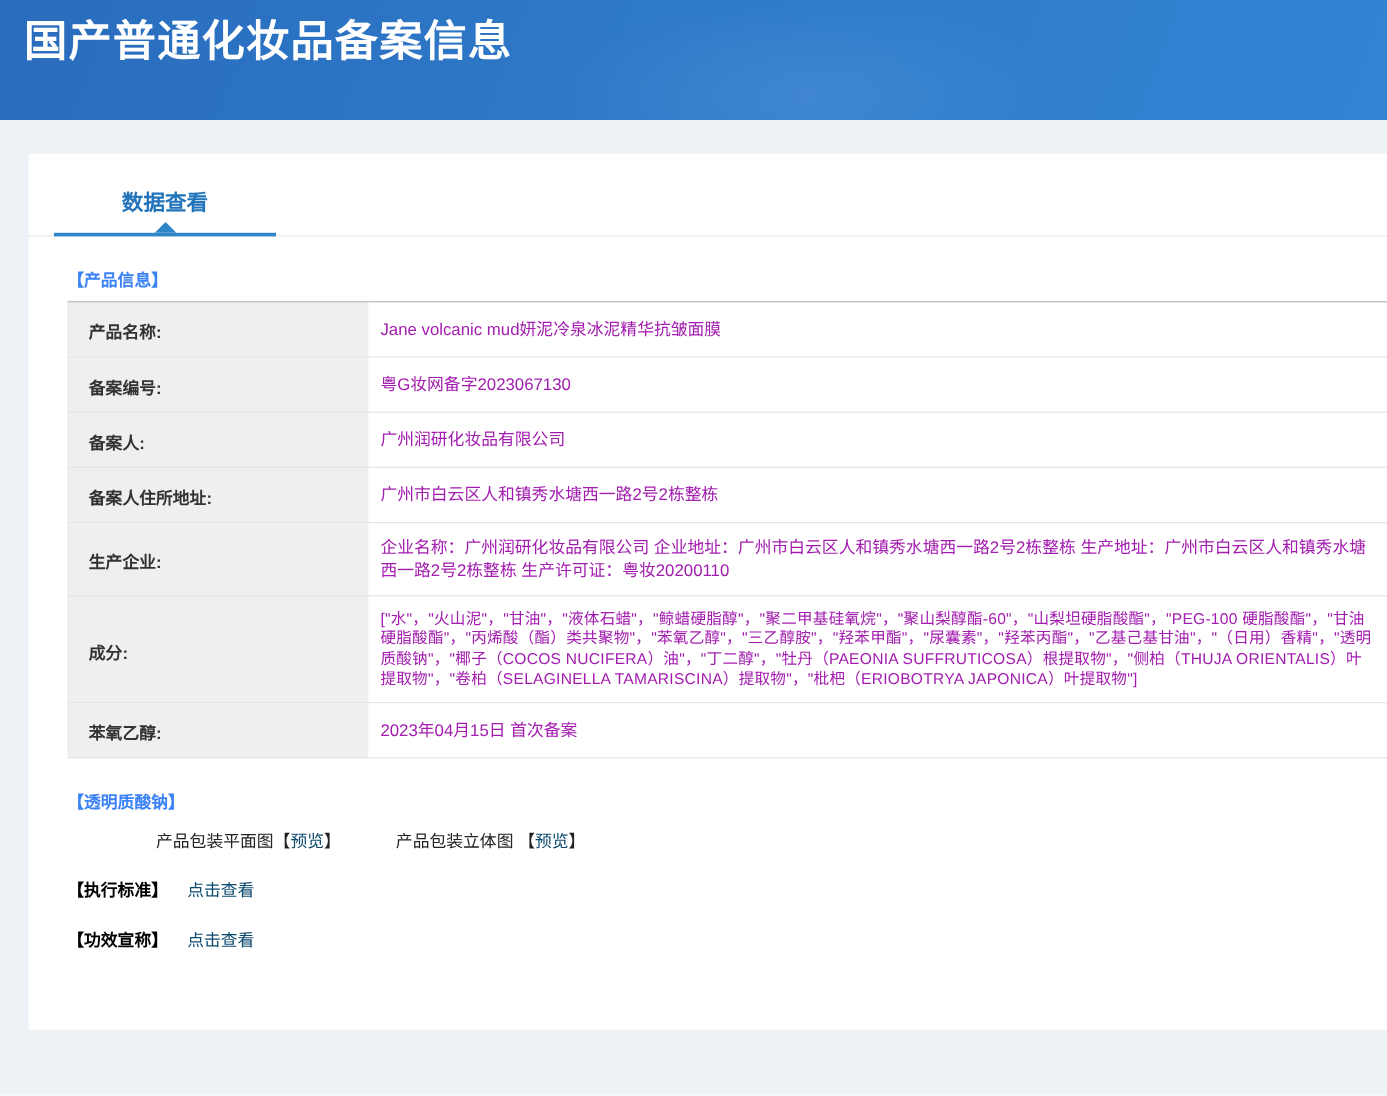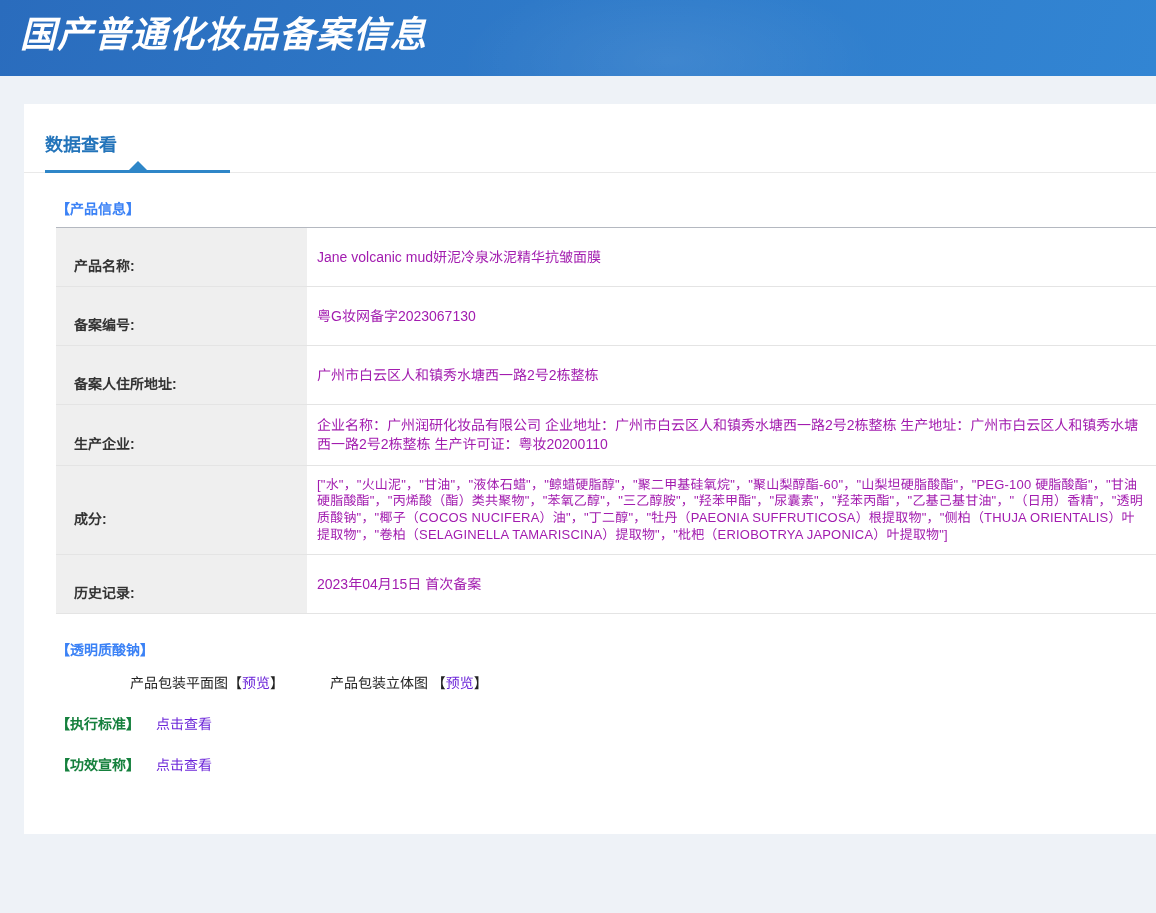--- a/index.html
+++ b/index.html
@@ -5,25 +5,24 @@
   * { margin: 0; padding: 0; box-sizing: border-box; }
   html, body { width: 1156px; height: 913px; overflow: hidden; }
   body {
     font-family: "Liberation Sans", "DejaVu Sans", sans-serif;
     background: #eef2f7;
     color: #333;
   }
 
   
   .banner {
-    height: 76px;
+    height: 100px;
     background: linear-gradient(110deg, #2a6cbd 0%, #2e79c8 45%, #3285d3 100%);
     position: relative;
     overflow: hidden;
-    font-style: italic;
   }
   .banner::after {
     content: "";
     position: absolute; inset: 0;
     background: radial-gradient(ellipse 300px 120px at 58% 80%, rgba(255,255,255,0.08), transparent 70%);
   }
   .banner h1 {
     position: relative;
     z-index: 1;
     color: #ffffff;
@@ -45,21 +44,21 @@
   
   .tabbar {
     padding-top: 26px;
     border-bottom: 1px solid #e9e9e9;
     position: relative;
   }
   .tab {
     display: inline-block;
     margin-left: 21px;
     width: 185px;
-    text-align: left;
+    text-align: center;
     color: #2374ba;
     font-size: 18px;
     font-weight: bold;
     padding-bottom: 14px;
     border-bottom: 3px solid #2e86c8;
     margin-bottom: -1px;
     position: relative;
     cursor: pointer;
   }
   .tab-arrow {
@@ -90,21 +89,21 @@
     table-layout: fixed;
   }
   table.info tr { border-bottom: 1px solid #e4e4e4; }
   table.info td { vertical-align: middle; }
   td.lbl {
     width: 251px;
     background: #efefef;
     font-weight: bold;
     font-size: 14px;
     color: #333;
-    padding: 27px 8px 11px 18px;
+    padding: 14px 8px 11px 18px;
   }
   td.val {
     font-size: 14px;
     color: #a21caf;
     padding: 11px 12px 11px 10px;
     line-height: 1.35;
   }
   tr.ingredients td.val {
     font-size: 13px;
     line-height: 1.28;
@@ -114,32 +113,32 @@
 
   
   .pack-line {
     margin: 13px 0 0 106px;
     font-size: 14px;
     color: #222;
   }
   .pack-item { margin-right: 42px; }
   .pack-item .bracket { color: #222; }
   a.lnk, .lnk {
-    color: #6d28d9;
+    color: #0c4a6e;
     text-decoration: none;
     cursor: pointer;
     font-size: 14px;
   }
   .std-line {
     margin: 21px 0 0 32px;
     font-size: 14px;
   }
   .std-line .std-title {
     font-weight: bold;
-    color: #15803d;
+    color: #000000;
     margin-right: 16px;
   }
 </style>
 </head>
 <body>
 
 <div class="banner">
   <h1>国产普通化妆品备案信息</h1>
 </div>
 
@@ -158,33 +157,37 @@
     <tbody>
         <tr>
       <td class="lbl">产品名称:</td>
       <td class="val">Jane volcanic mud妍泥冷泉冰泥精华抗皱面膜</td>
     </tr>
     <tr>
       <td class="lbl">备案编号:</td>
       <td class="val">粤G妆网备字2023067130</td>
     </tr>
     <tr>
+      <td class="lbl">备案人:</td>
+      <td class="val">广州润研化妆品有限公司</td>
+    </tr>
+    <tr>
       <td class="lbl">备案人住所地址:</td>
       <td class="val">广州市白云区人和镇秀水塘西一路2号2栋整栋</td>
     </tr>
     <tr>
       <td class="lbl">生产企业:</td>
       <td class="val">企业名称：广州润研化妆品有限公司 企业地址：广州市白云区人和镇秀水塘西一路2号2栋整栋 生产地址：广州市白云区人和镇秀水塘西一路2号2栋整栋 生产许可证：粤妆20200110</td>
     </tr>
     <tr class="ingredients">
       <td class="lbl">成分:</td>
       <td class="val">["水"，"火山泥"，"甘油"，"液体石蜡"，"鲸蜡硬脂醇"，"聚二甲基硅氧烷"，"聚山梨醇酯-60"，"山梨坦硬脂酸酯"，"PEG-100 硬脂酸酯"，"甘油硬脂酸酯"，"丙烯酸（酯）类共聚物"，"苯氧乙醇"，"三乙醇胺"，"羟苯甲酯"，"尿囊素"，"羟苯丙酯"，"乙基己基甘油"，"（日用）香精"，"透明质酸钠"，"椰子（COCOS NUCIFERA）油"，"丁二醇"，"牡丹（PAEONIA SUFFRUTICOSA）根提取物"，"侧柏（THUJA ORIENTALIS）叶提取物"，"卷柏（SELAGINELLA TAMARISCINA）提取物"，"枇杷（ERIOBOTRYA JAPONICA）叶提取物"]</td>
     </tr>
     <tr>
-      <td class="lbl">历史记录:</td>
+      <td class="lbl">苯氧乙醇:</td>
       <td class="val">2023年04月15日 首次备案</td>
     </tr>
   </tbody>
     </table>
 
   <div class="section-title">【透明质酸钠】</div>
   <div class="pack-line">
     <span class="pack-item">
       <span>产品包装平面图</span><span class="bracket">【</span><a class="lnk">预览</a><span class="bracket">】</span>
     </span>

